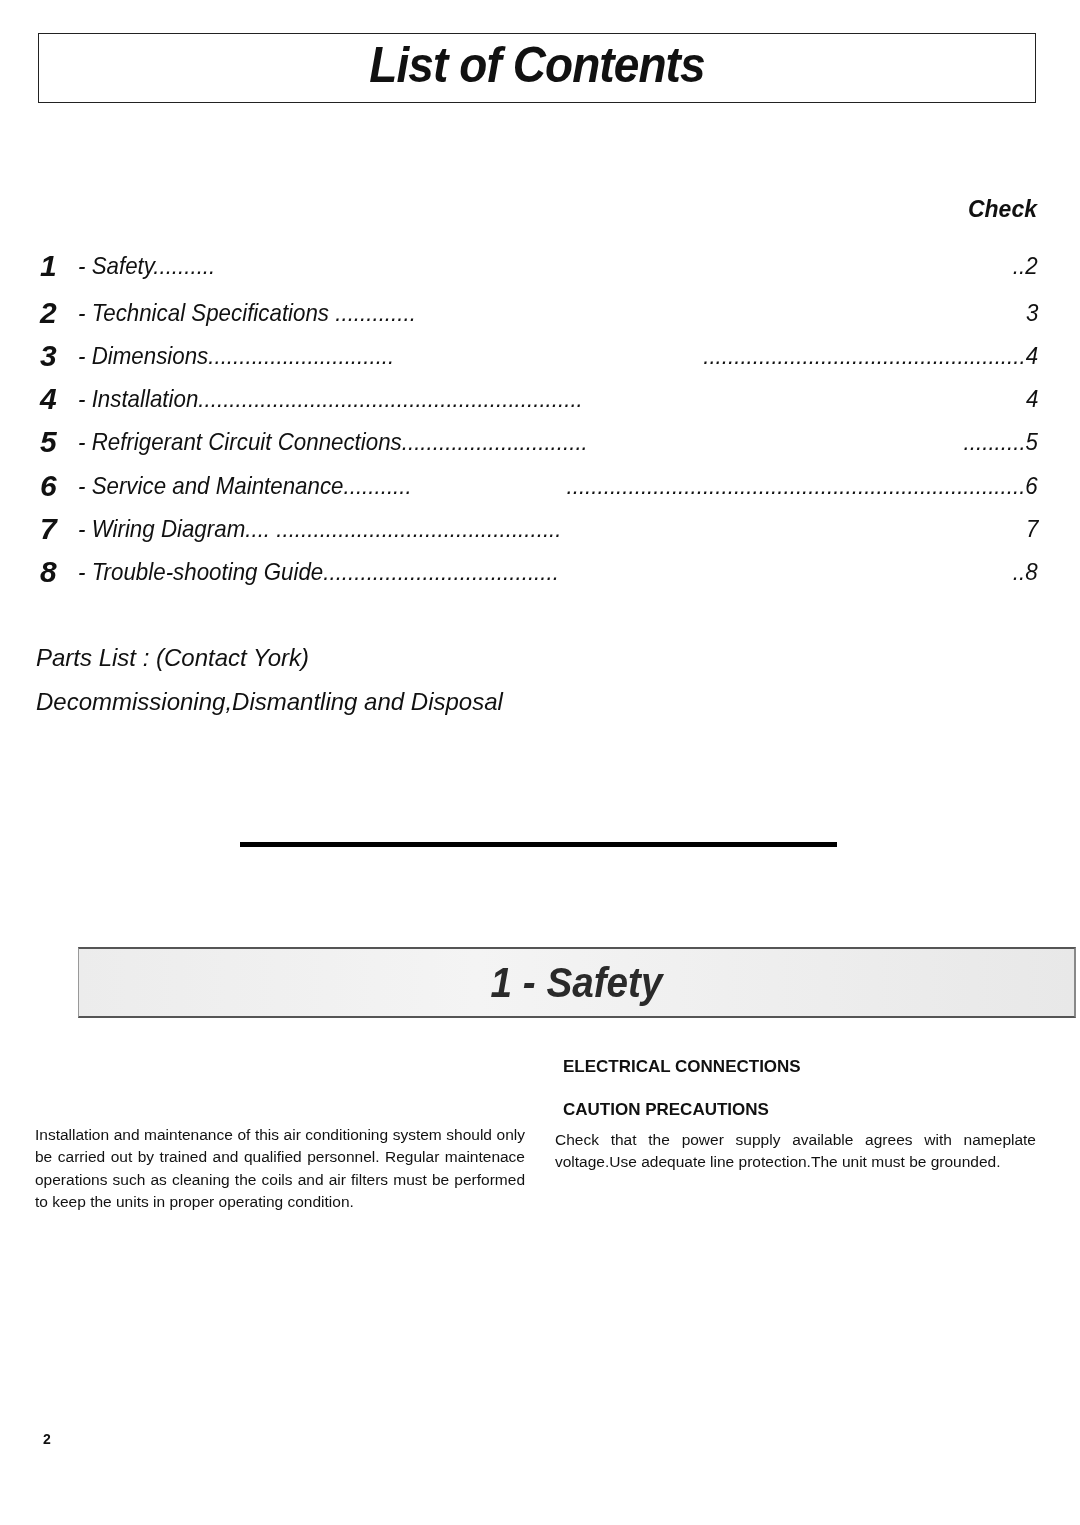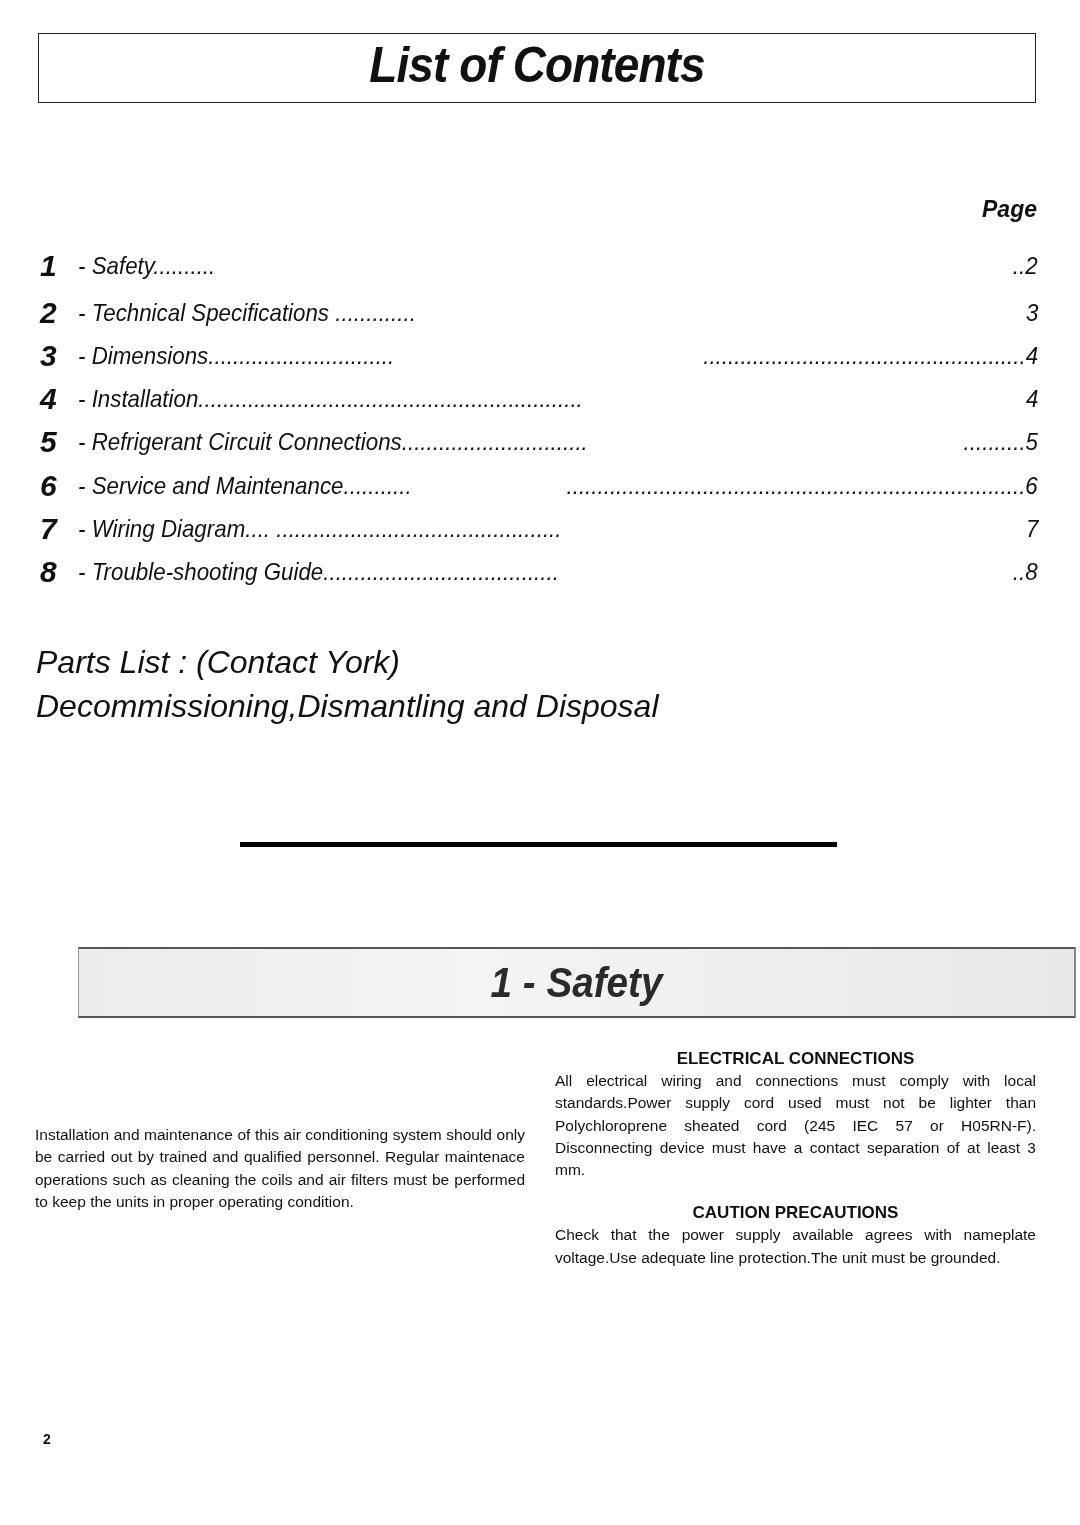--- a/index.html
+++ b/index.html
@@ -9,41 +9,41 @@
   .title-box h1 { margin: 0; text-align: center; font-size: 50px; font-weight: bold; font-style: italic; line-height: 62px; letter-spacing: -1px; transform: scaleX(0.92); }
 
   .page-label { position: absolute; right: 43px; top: 196px; font-size: 23px; font-weight: bold; font-style: italic; }
 
   .toc { position: absolute; left: 38px; top: 246px; width: 1000px; }
   .toc-row { position: absolute; left: 0; height: 40px; width: 1000px; font-style: italic; font-size: 24px; }
   .toc-num { position: absolute; left: 2px; top: 0; font-size: 30px; font-weight: bold; font-style: italic; line-height: 40px; }
   .toc-text { position: absolute; left: 40px; top: 0; line-height: 40px; white-space: nowrap; transform: scaleX(0.93); transform-origin: left; }
   .toc-page { position: absolute; right: 0; top: 0; line-height: 40px; white-space: nowrap; text-align: right; transform: scaleX(0.93); transform-origin: right; }
 
-  .extra { position: absolute; left: 36px; font-style: italic; font-size: 32px; white-space: nowrap; }
+  .extra { position: absolute; left: 36px; font-style: italic; font-size: 24px; white-space: nowrap; }
 
   .divider { position: absolute; left: 240px; top: 842px; width: 597px; height: 5px; background: #000; }
 
   .section-banner { position: absolute; left: 39px; top: 947px; width: 998px; height: 71px; box-sizing: border-box; border-top: 2px solid #555; border-bottom: 2px solid #555; border-left: 1px solid #999; border-right: 2px solid #888; background: linear-gradient(90deg, #ececec 0%, #f4f4f4 40%, #e8e8e8 100%); margin-left: 39px; }
   .section-banner h2 { margin: 0; text-align: center; font-size: 42px; font-style: italic; font-weight: bold; line-height: 68px; color: #2a2a2a; transform: scaleX(0.92); }
 
   .col { position: absolute; width: 490px; font-size: 15.5px; line-height: 22.3px; text-align: justify; color: #111; }
-  .col h3 { margin: 0; text-align: center; font-size: 17px; font-weight: bold; line-height: 22px; }
+  .col h3 { margin: 8px; font-size: 17px; font-weight: bold; line-height: 22px; }
   .col p { margin: 0; }
 
   .page-number { position: absolute; left: 43px; top: 1431px; font-size: 14px; font-weight: bold; }
 </style>
 </head>
 <body>
 
 <div class="title-box">
   <h1>List of Contents</h1>
 </div>
 
-<div class="page-label">Page</div>
+<div class="page-label">Check</div>
 
 <div class="toc">
   <div class="toc-row" style="top:0px">
     <span class="toc-num">1</span>
     <span class="toc-text">- Safety..........</span>
     <span class="toc-page">..2</span>
   </div>
   <div class="toc-row" style="top:47px">
     <span class="toc-num">2</span>
     <span class="toc-text">- Technical Specifications .............</span>
@@ -89,18 +89,17 @@
 <div class="section-banner">
   <h2>1 - Safety</h2>
 </div>
 
 <div class="col" style="left:35px; top:1124px;">
   <p>Installation and maintenance of this air conditioning system should only be carried out by trained and qualified personnel. Regular maintenace operations such as cleaning the coils and air filters  must be performed to keep the units in proper operating condition.</p>
 </div>
 
 <div class="col" style="left:555px; top:1048px; width:481px;">
   <h3>ELECTRICAL CONNECTIONS</h3>
-  <p>All electrical wiring and connections must comply with local standards.Power supply cord used must not be lighter than Polychloroprene sheated cord (245 IEC 57 or H05RN-F). Disconnecting device must have a contact separation of at least 3 mm.</p>
   <h3 style="margin-top:21px;">CAUTION PRECAUTIONS</h3>
   <p>Check that the power supply available agrees with nameplate voltage.Use adequate line protection.The unit must be grounded.</p>
 </div>
 
 <div class="page-number">2</div>
 
 </body></html>

